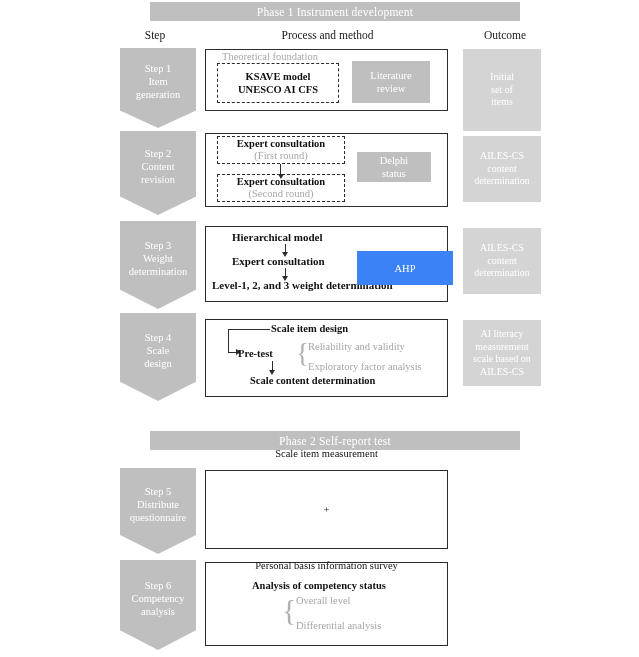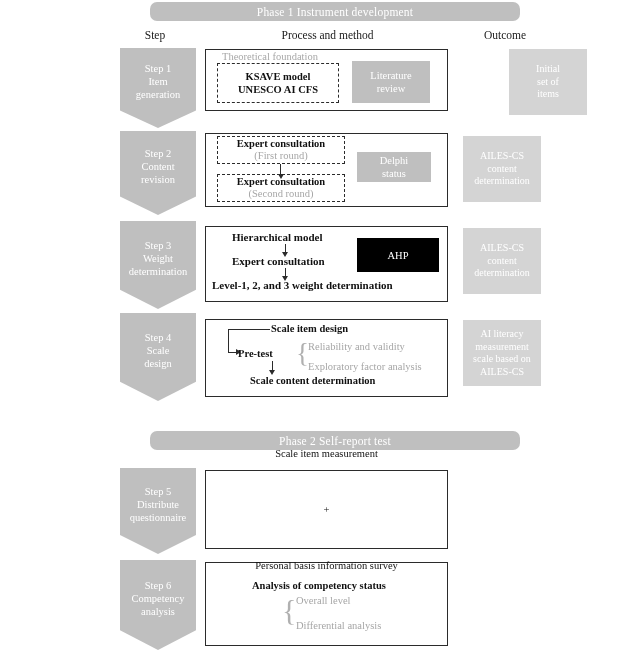--- a/index.html
+++ b/index.html
@@ -25,21 +25,20 @@
   
   .phase-banner {
     position: absolute;
     background: #bfbfbf;
     color: #ffffff;
     display: flex;
     align-items: center;
     justify-content: center;
     font-size: 11.5px;
     letter-spacing: .2px;
-    border-radius: 7px;
   }
   #phase1-banner { left: 150px; top: 2px;   width: 370px; height: 19px; }
   #phase2-banner { left: 150px; top: 431px; width: 370px; height: 19px; }
 
   
   .col-header {
     position: absolute;
     font-size: 11.5px;
     color: #1a1a1a;
     text-align: center;
@@ -100,21 +99,21 @@
     color: #ffffff;
     display: flex;
     flex-direction: column;
     align-items: center;
     justify-content: center;
     font-size: 10px;
     line-height: 12.5px;
     text-align: center;
     box-sizing: border-box;
   }
-  #out-1 { top: 49px;  height: 66px; margin-left: 46px; }
+  #out-1 { top: 49px;  height: 82px; }
   #out-2 { top: 136px; height: 66px; }
   #out-3 { top: 228px; height: 66px; }
   #out-4 { top: 320px; height: 66px; }
   #out-5 { top: 471px; height: 175px; }
   .out-line { display: block; white-space: nowrap; }
 
   
   .dark-text  { color: #111111; font-weight: bold; }
   .gray-text  { color: #a6a6a6; }
 
@@ -189,23 +188,23 @@
   .v-arrow::after {
     content: ""; position: absolute;
     left: -2.6px; bottom: -5px;
     border-left: 3.3px solid transparent;
     border-right: 3.3px solid transparent;
     border-top: 5.5px solid #2b2b2b;
   }
   #s3-a1 { left: 285px; top: 244px; height: 8px; }
   #s3-a2 { left: 285px; top: 268px; height: 8px; }
   #s3-ahp {
-    position: absolute; left: 357px; top: 238px;
-    width: 82px; height: 34px;
-    background: #000000; color: #ffffff;
+    position: absolute; left: 357px; top: 251px;
+    width: 96px; height: 34px;
+    background: #3b82f6; color: #ffffff;
     display: flex; align-items: center; justify-content: center;
     font-size: 10.5px;
   }
 
   
   #s4-scaleitem {
     position: absolute; left: 271px; top: 323px;
     font-size: 10.5px; font-weight: bold; color: #111; white-space: nowrap;
   }
   #s4-pretest {

